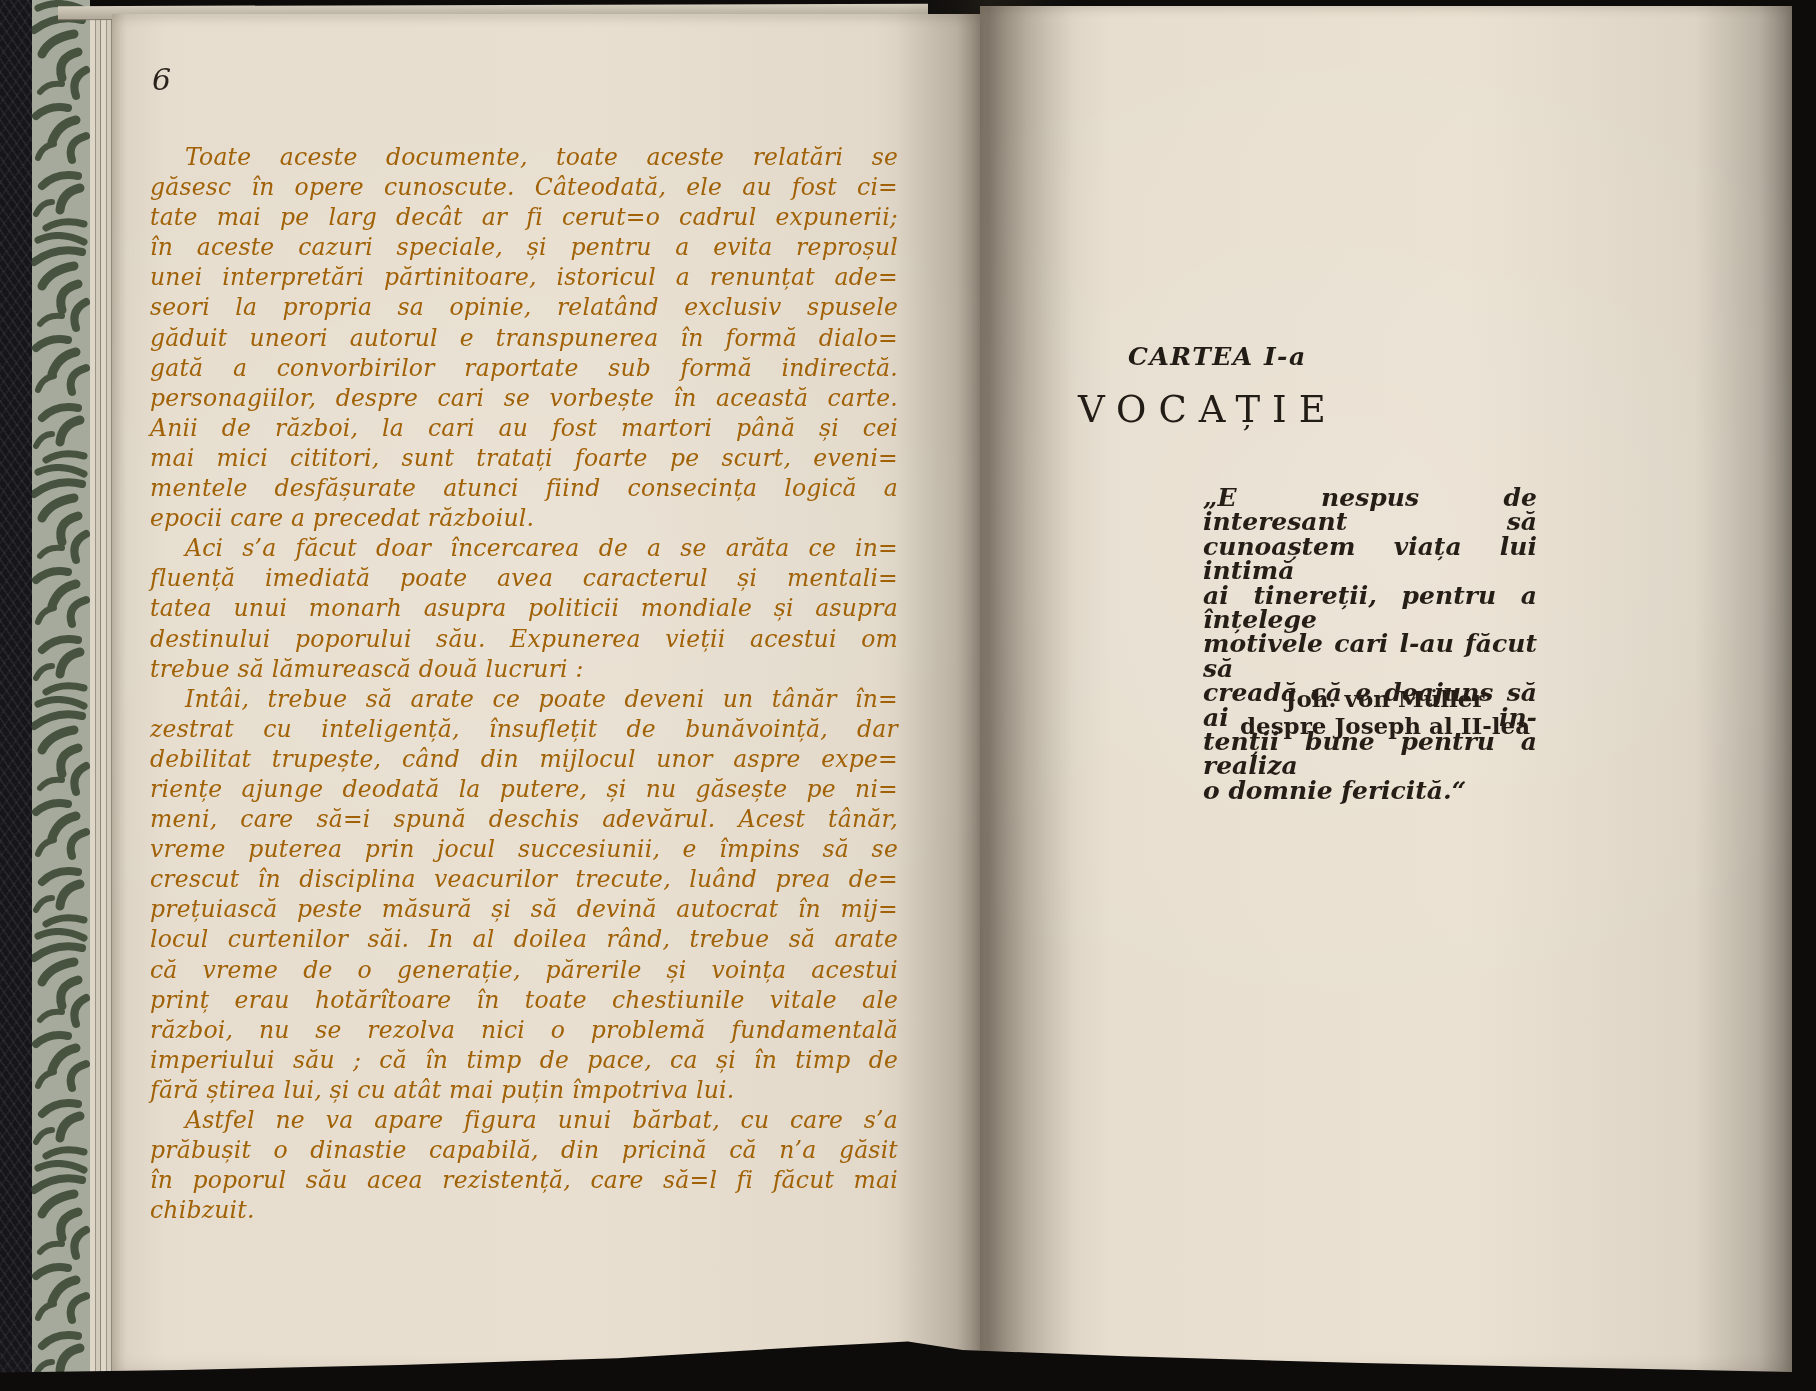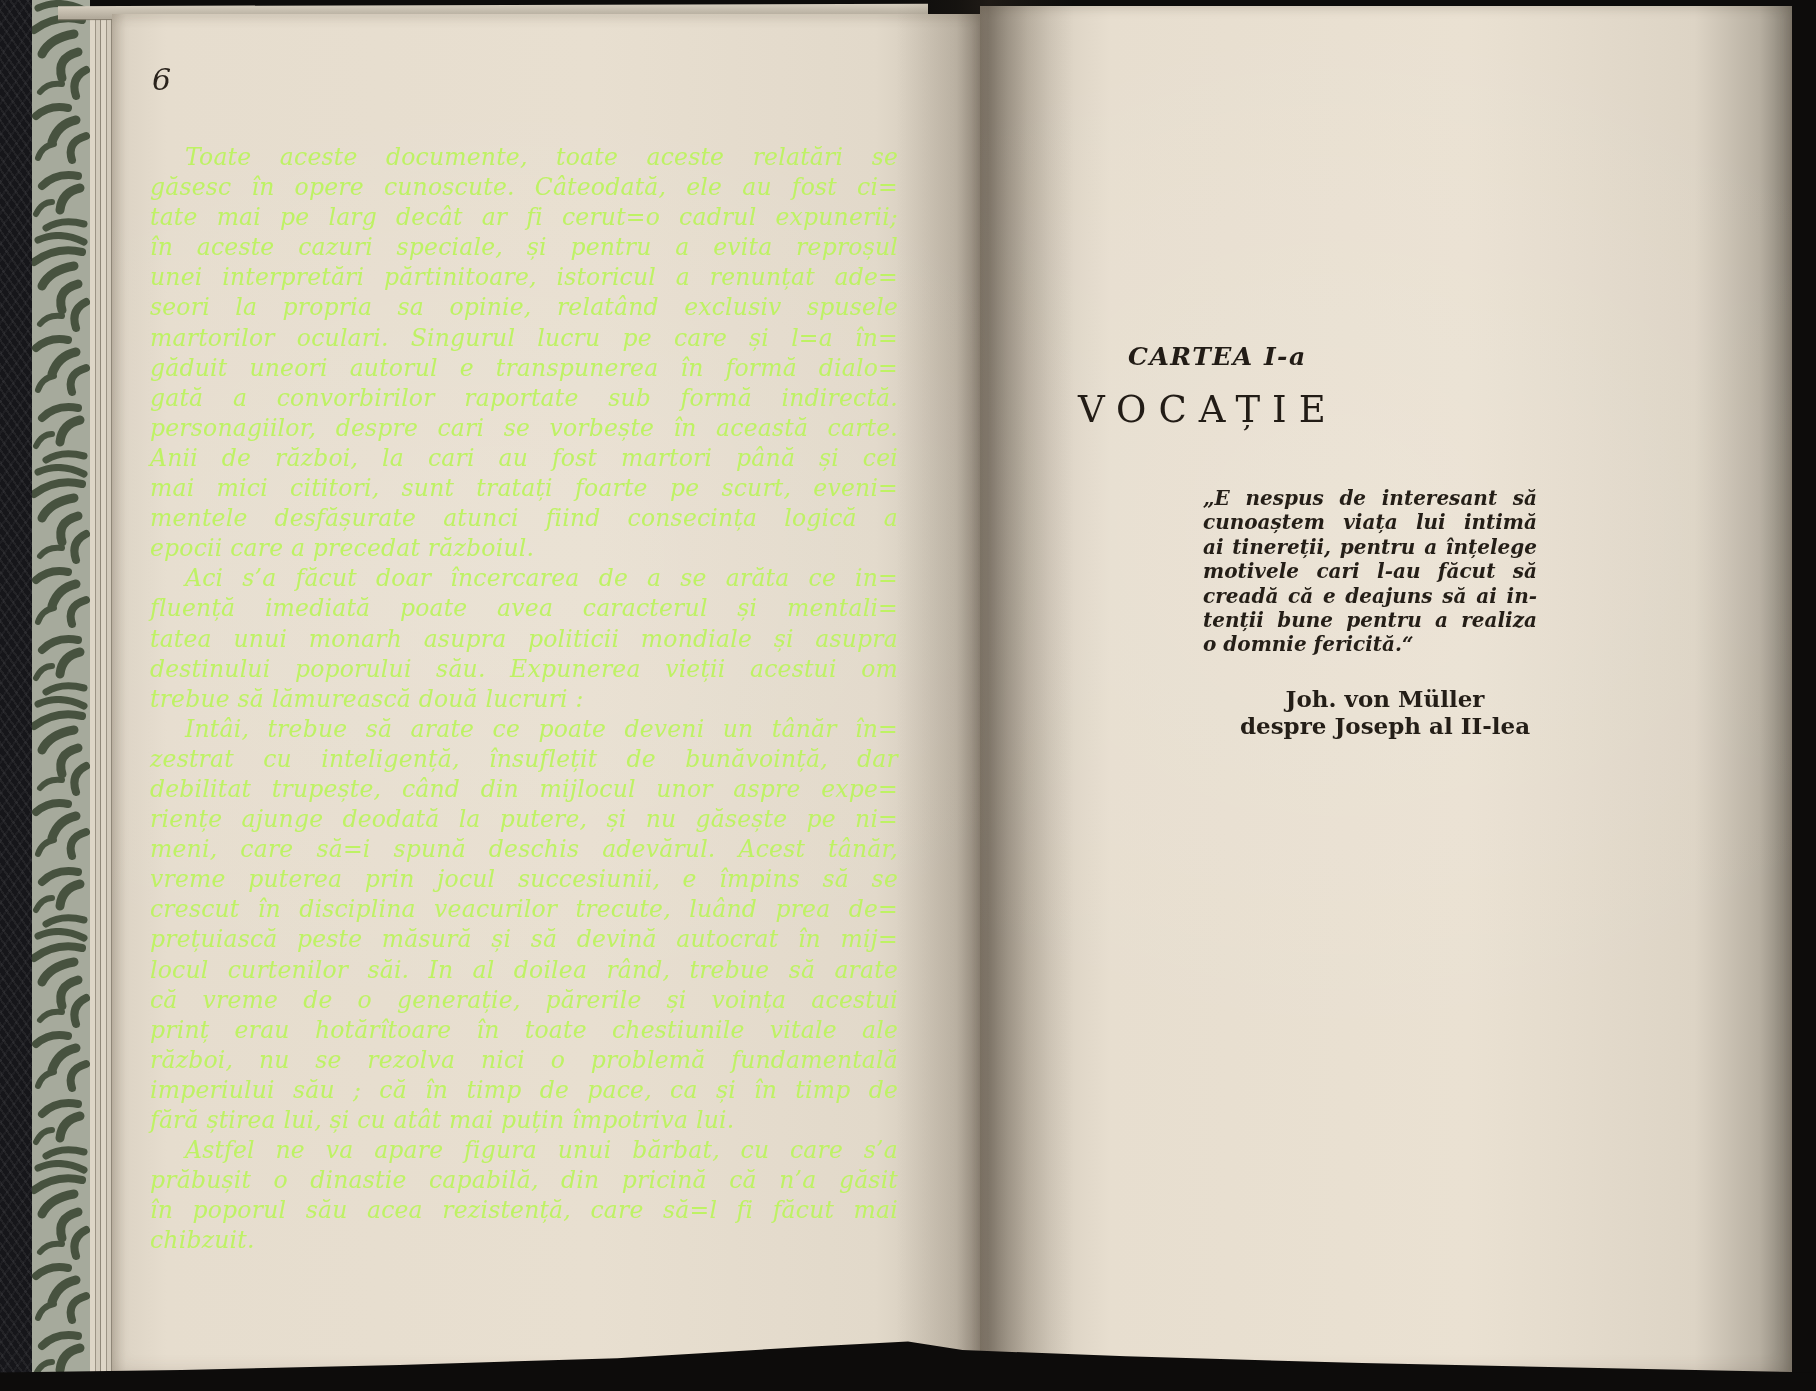--- a/index.html
+++ b/index.html
@@ -51,37 +51,37 @@
     clip-path:polygon(0 100%,0 70%,10% 66%,22% 58%,34% 47%,45% 28%,50% 20%,53% 34%,62% 44%,75% 55%,88% 63%,100% 70%,100% 100%);
   }
   
   .lp-number{
     position:absolute;left:152px;top:62px;
     font-style:italic;font-size:30px;color:#2a231c;
   }
   .lp-body{
     position:absolute;left:150px;top:142px;width:748px;
     font-style:italic;font-size:23.5px;line-height:30.1px;
-    color:#bef264;letter-spacing:0.2px;
+    color:#a16207;letter-spacing:0.2px;
   }
   .lp-body .line{text-align:justify;text-align-last:justify;}
   .lp-body .line.indent{text-indent:35px;}
   .lp-body .line.end{text-align-last:left;}
   
   .rp-label{
     position:absolute;left:1128px;top:342px;
     font-weight:bold;font-size:25px;letter-spacing:1.5px;color:#221c16;font-style:italic;
   }
   .rp-title{
     position:absolute;left:1078px;top:388px;
     font-size:37px;font-weight:500;letter-spacing:12px;color:#221c16;
   }
   .rp-quote{
     position:absolute;left:1203px;top:486px;width:334px;
-    font-style:italic;font-weight:bold;font-size:20px;line-height:24.4px;
+    font-style:italic;font-weight:bold;font-size:25px;line-height:24.4px;
     color:#241e17;
   }
   .rp-quote .line{text-align:justify;text-align-last:justify;}
   .rp-quote .line.end{text-align-last:left;font-style:italic;}
   .rp-attrib{
     position:absolute;left:1205px;top:666px;width:360px;text-align:center;
     font-weight:bold;font-size:23px;line-height:26.5px;color:#241e17;margin-top:20px;
   }
 </style>
 </head>
@@ -124,21 +124,20 @@
 <div class="gutter-shadow"></div>
 
 <div class="lp-number">6</div>
 <div class="lp-body">
     <div class="line indent">Toate aceste documente, toate aceste relatări se</div>
     <div class="line">găsesc în opere cunoscute. Câteodată, ele au fost ci=</div>
     <div class="line">tate mai pe larg decât ar fi cerut=o cadrul expunerii;</div>
     <div class="line">în aceste cazuri speciale, și pentru a evita reproșul</div>
     <div class="line">unei interpretări părtinitoare, istoricul a renunțat ade=</div>
     <div class="line">seori la propria sa opinie, relatând exclusiv spusele</div>
-    <div class="line">martorilor oculari. Singurul lucru pe care și l=a în=</div>
     <div class="line">găduit uneori autorul e transpunerea în formă dialo=</div>
     <div class="line">gată a convorbirilor raportate sub formă indirectă.</div>
     <div class="line">personagiilor, despre cari se vorbește în această carte.</div>
     <div class="line">Anii de război, la cari au fost martori până și cei</div>
     <div class="line">mai mici cititori, sunt tratați foarte pe scurt, eveni=</div>
     <div class="line">mentele desfășurate atunci fiind consecința logică a</div>
     <div class="line end">epocii care a precedat războiul.</div>
     <div class="line indent">Aci s’a făcut doar încercarea de a se arăta ce in=</div>
     <div class="line">fluență imediată poate avea caracterul și mentali=</div>
     <div class="line">tatea unui monarh asupra politicii mondiale și asupra</div>

